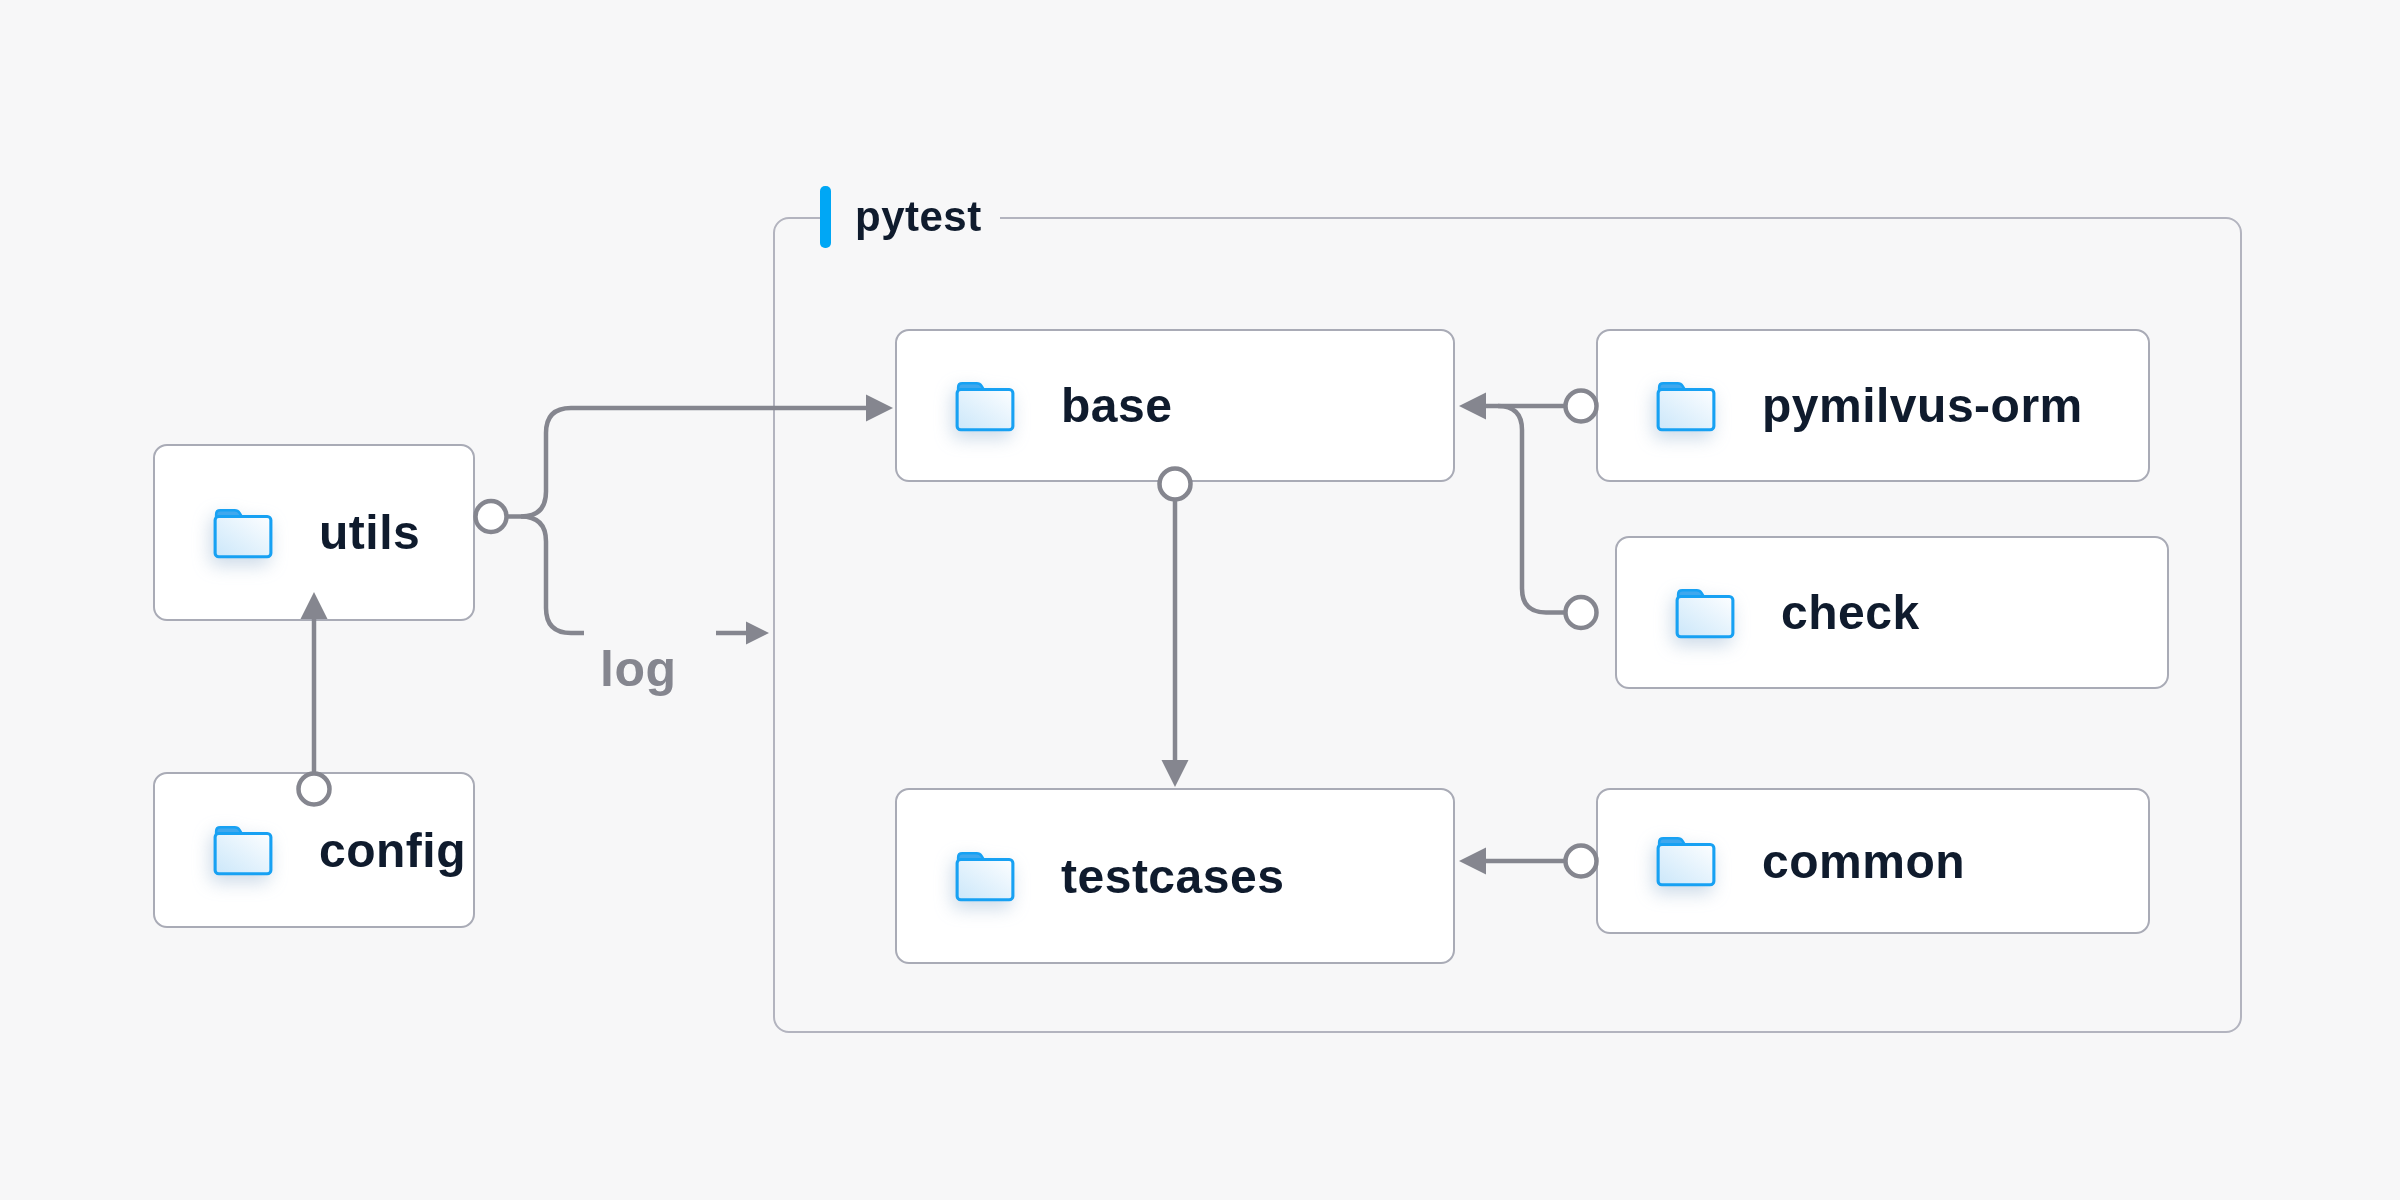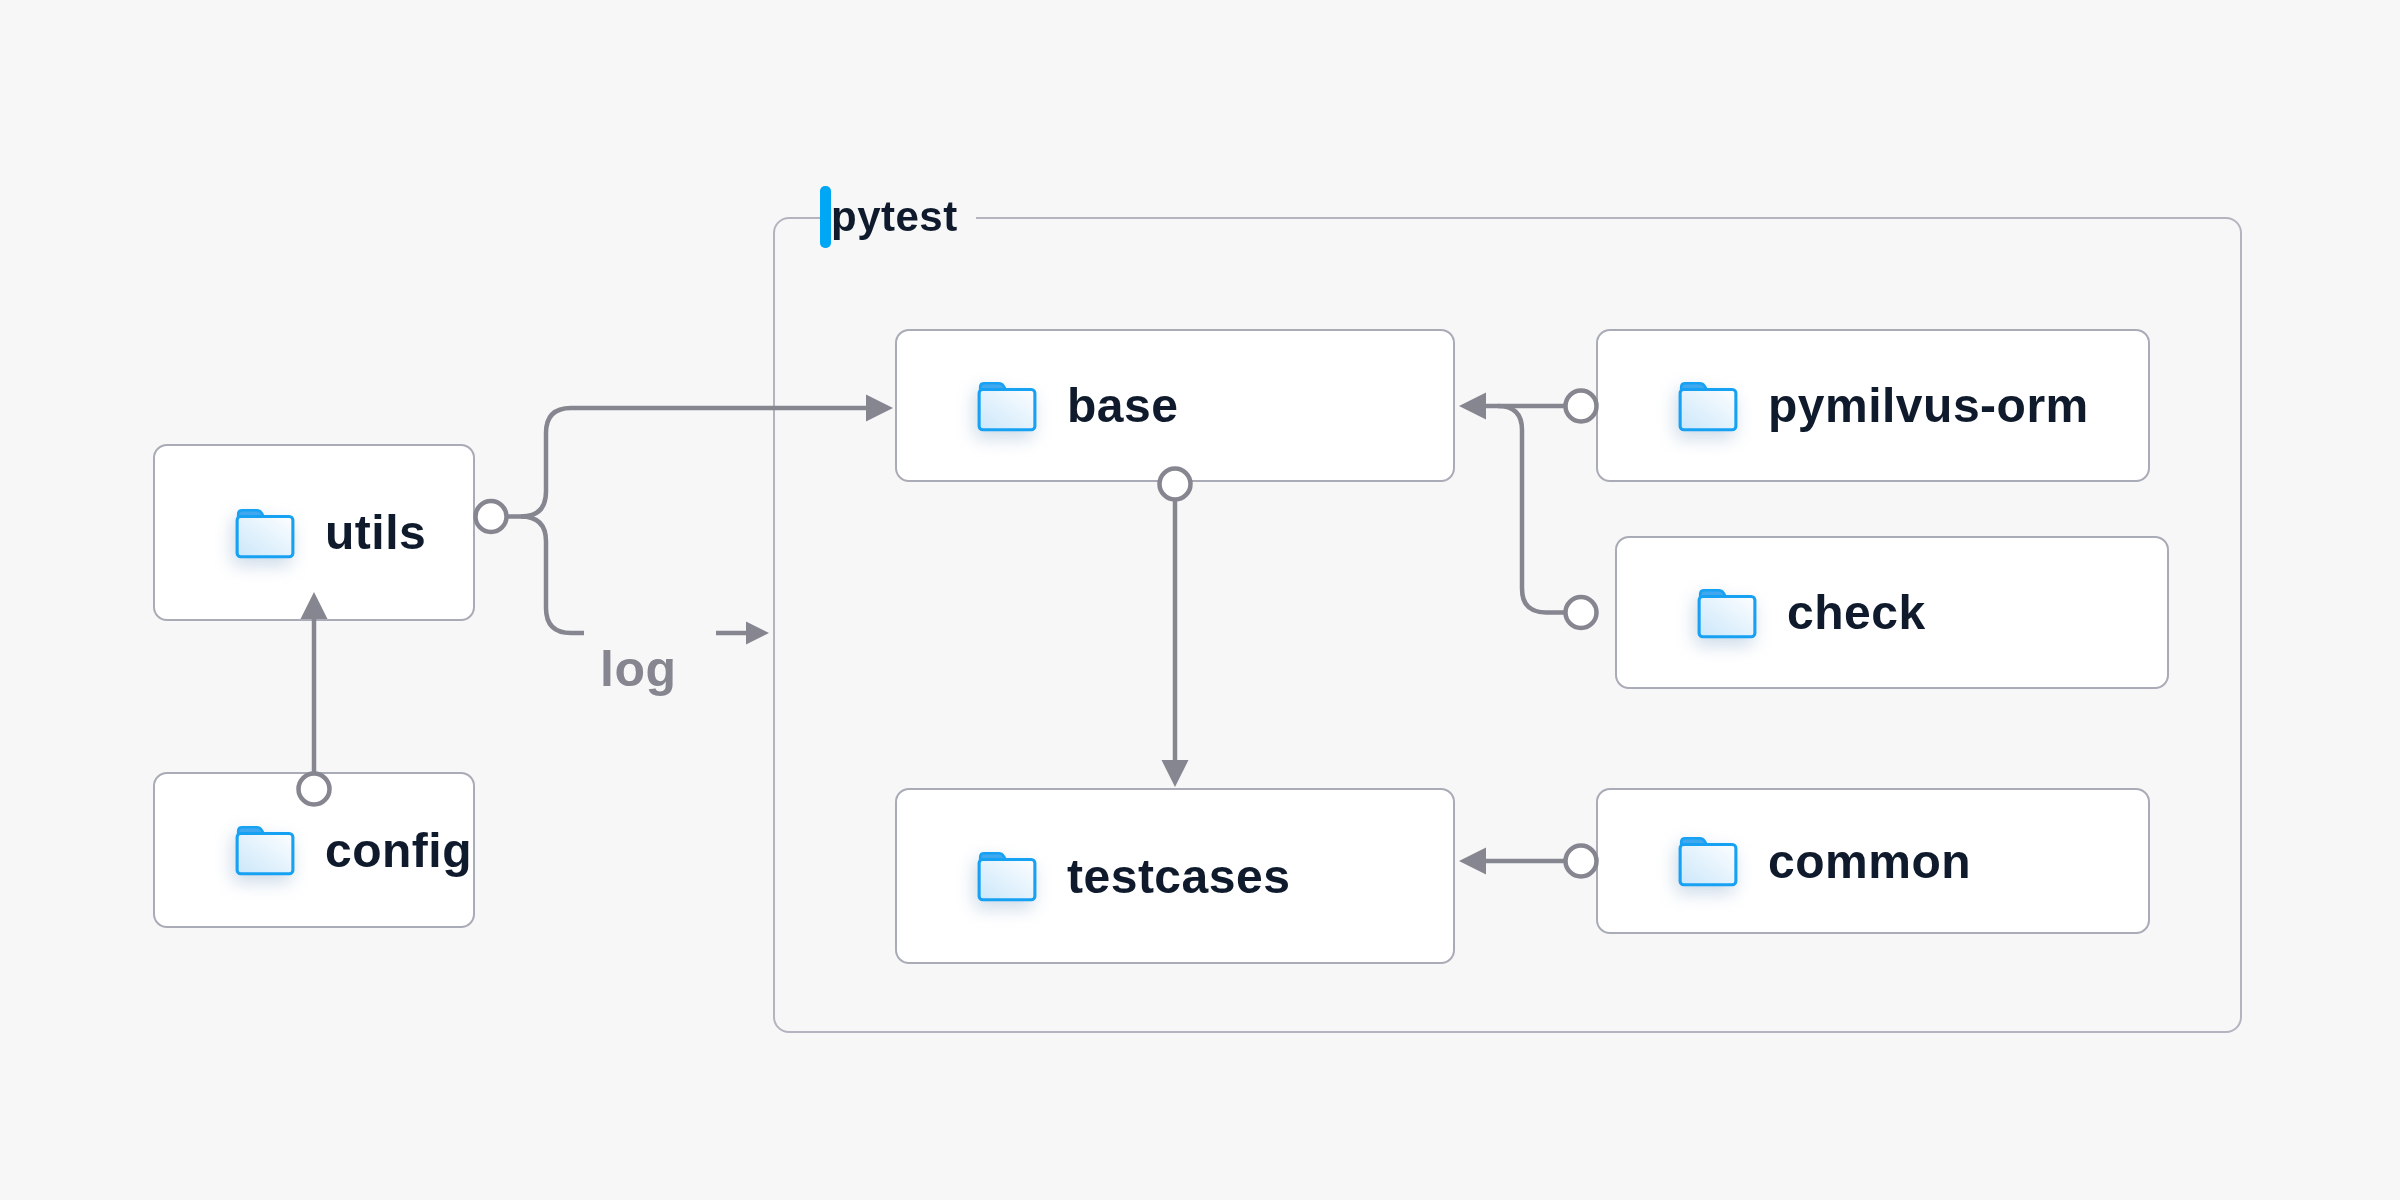--- a/index.html
+++ b/index.html
@@ -25,20 +25,21 @@
     background: transparent;
     box-sizing: border-box;
     z-index: 1;
   }
   .container-label {
     position: absolute;
     left: 820px; top: 186px;
     height: 62px;
     display: flex;
     align-items: center;
+    gap: 24px;
     background: #f7f7f8;
     padding: 0 18px 0 0;
     z-index: 4;
   }
   .accent-bar {
     width: 11px; height: 62px;
     border-radius: 5px;
     background: #00a7f5;
   }
   .container-label-text {
@@ -49,22 +50,22 @@
   }
   
   .node {
     position: absolute;
     background: #ffffff;
     border: 2.5px solid #a9abb6;
     border-radius: 14px;
     box-sizing: border-box;
     display: flex;
     align-items: center;
-    padding-left: 78px;
-    gap: 28px;
+    padding-left: 56px;
+    gap: 44px;
     z-index: 2;
   }
   .node-label {
     font-size: 48px;
     font-weight: 700;
     color: #0f1b2d;
     letter-spacing: 0.5px;
     white-space: nowrap;
   }
   .ficon {

